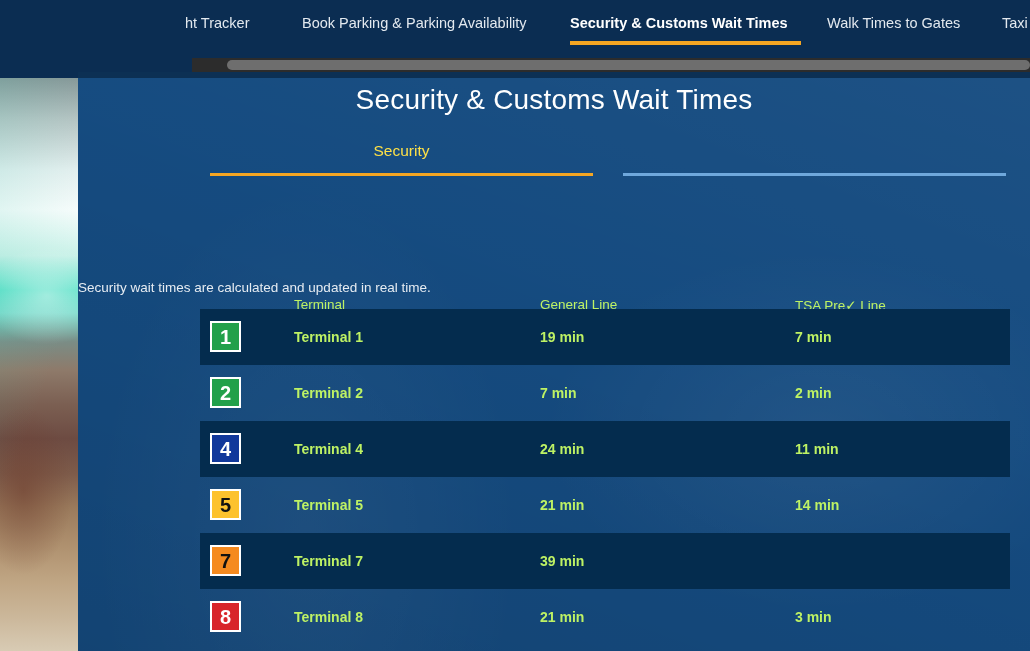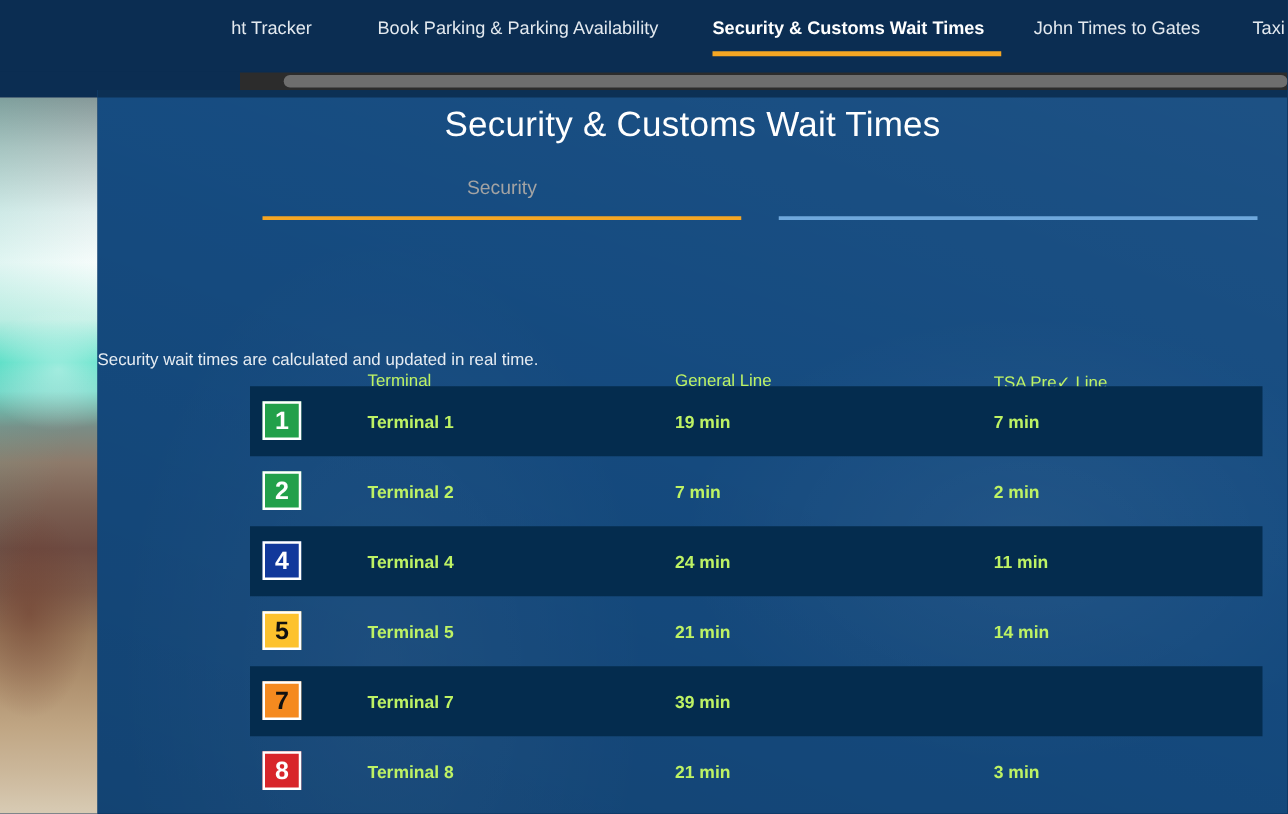--- a/index.html
+++ b/index.html
@@ -184,21 +184,21 @@
     top: 70px;
     left: 132px;
     width: 796px;
     height: 42px;
   }
   .subtab {
     position: absolute;
     top: 0;
     width: 383px;
     text-align: center;
-    color: #a3a3a3;
+    color: #fde047;
     font-size: 15.5px;
     cursor: pointer;
   }
   .subtab.first { left: 0; }
   .subtab.second { left: 413px; }
   .subtab-bar {
     position: absolute;
     top: 31px;
     height: 3px;
   }
@@ -281,21 +281,21 @@
 <body>
 
 <div id="app">
 
   <div class="site-header">
 
     <div class="main-nav" id="main-nav">
         <div class="nav-item" style="left: 0px;">ht Tracker</div>
         <div class="nav-item" style="left: 117px;">Book Parking &amp; Parking Availability</div>
         <div class="nav-item active" style="left: 385px;">Security &amp; Customs Wait Times</div>
-        <div class="nav-item" style="left: 642px;">John Times to Gates</div>
+        <div class="nav-item" style="left: 642px;">Walk Times to Gates</div>
         <div class="nav-item" style="left: 817px;">Taxi</div>
         <div class="nav-underline" style="left: 385px; width: 231px; background: rgb(245, 166, 35);"></div>
       </div>
   </div>
 
   <div class="nav-scrollbar">
     <div class="nav-scroll-thumb" id="nav-thumb" style="left: 35px; width: 803px;"></div>
   </div>
 
   <div class="photo-strip"></div>

